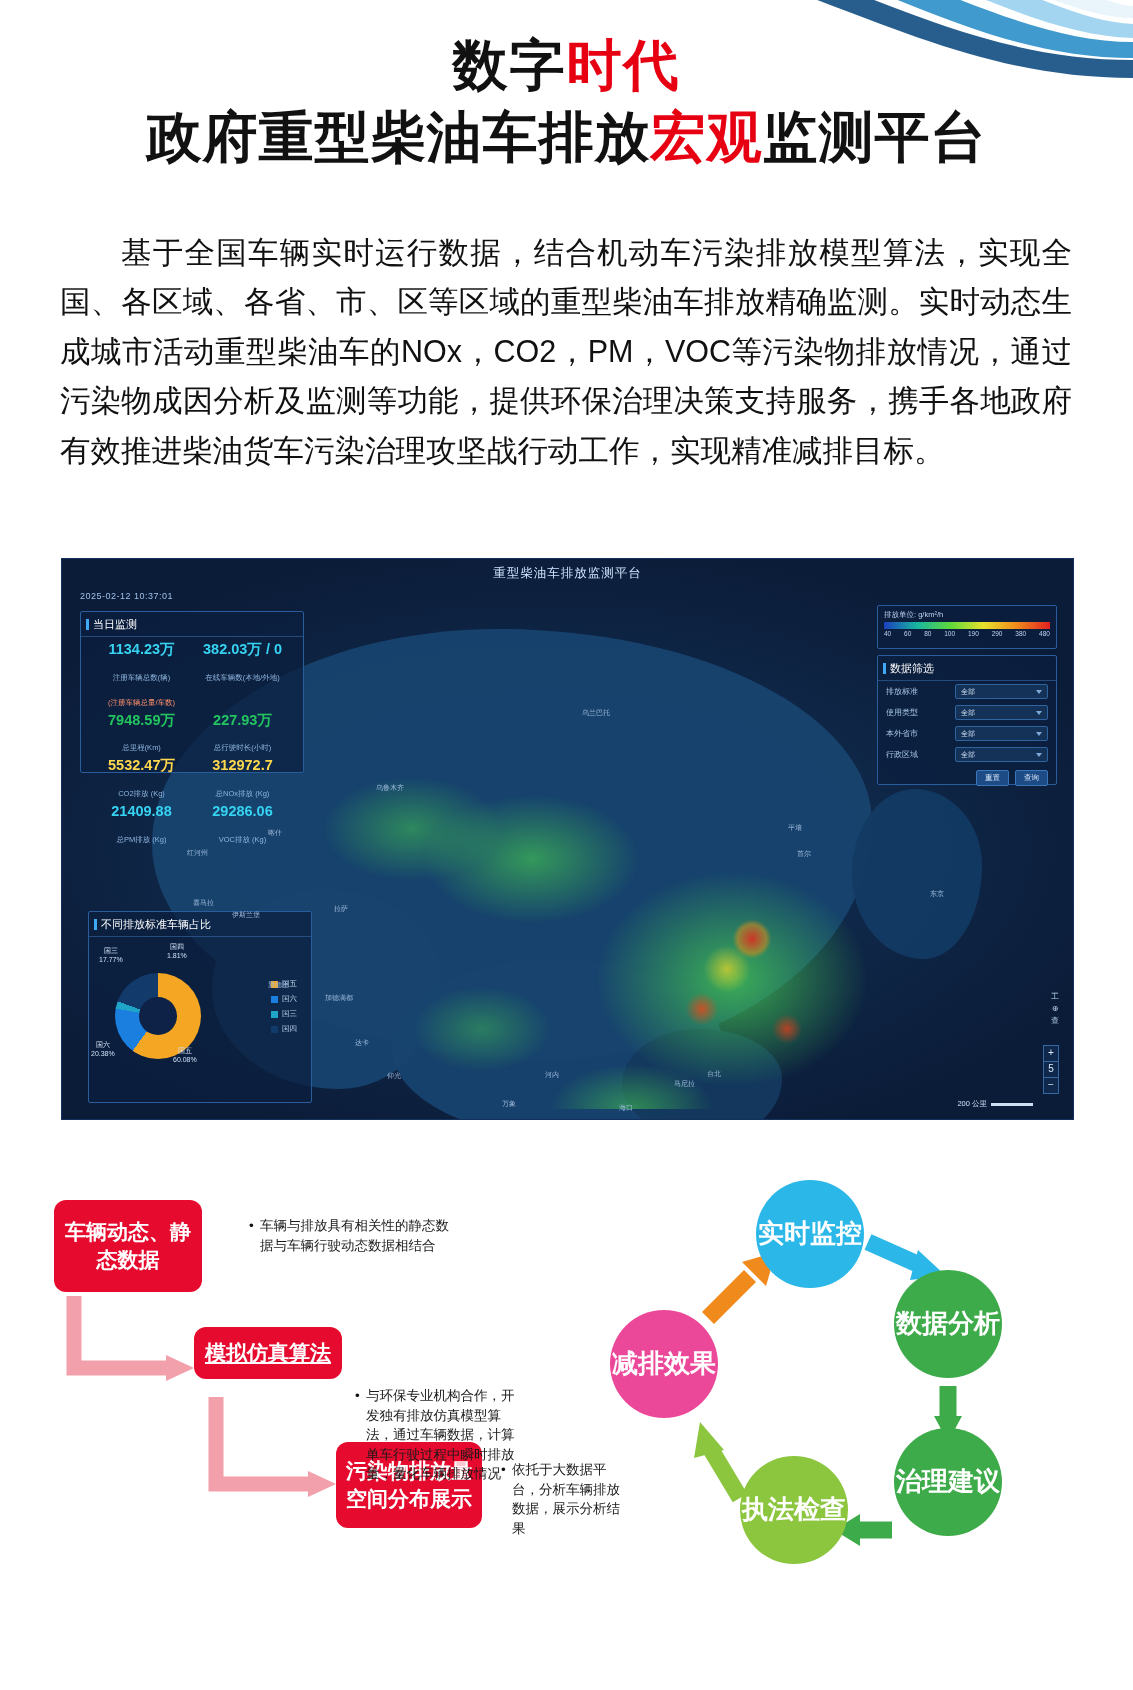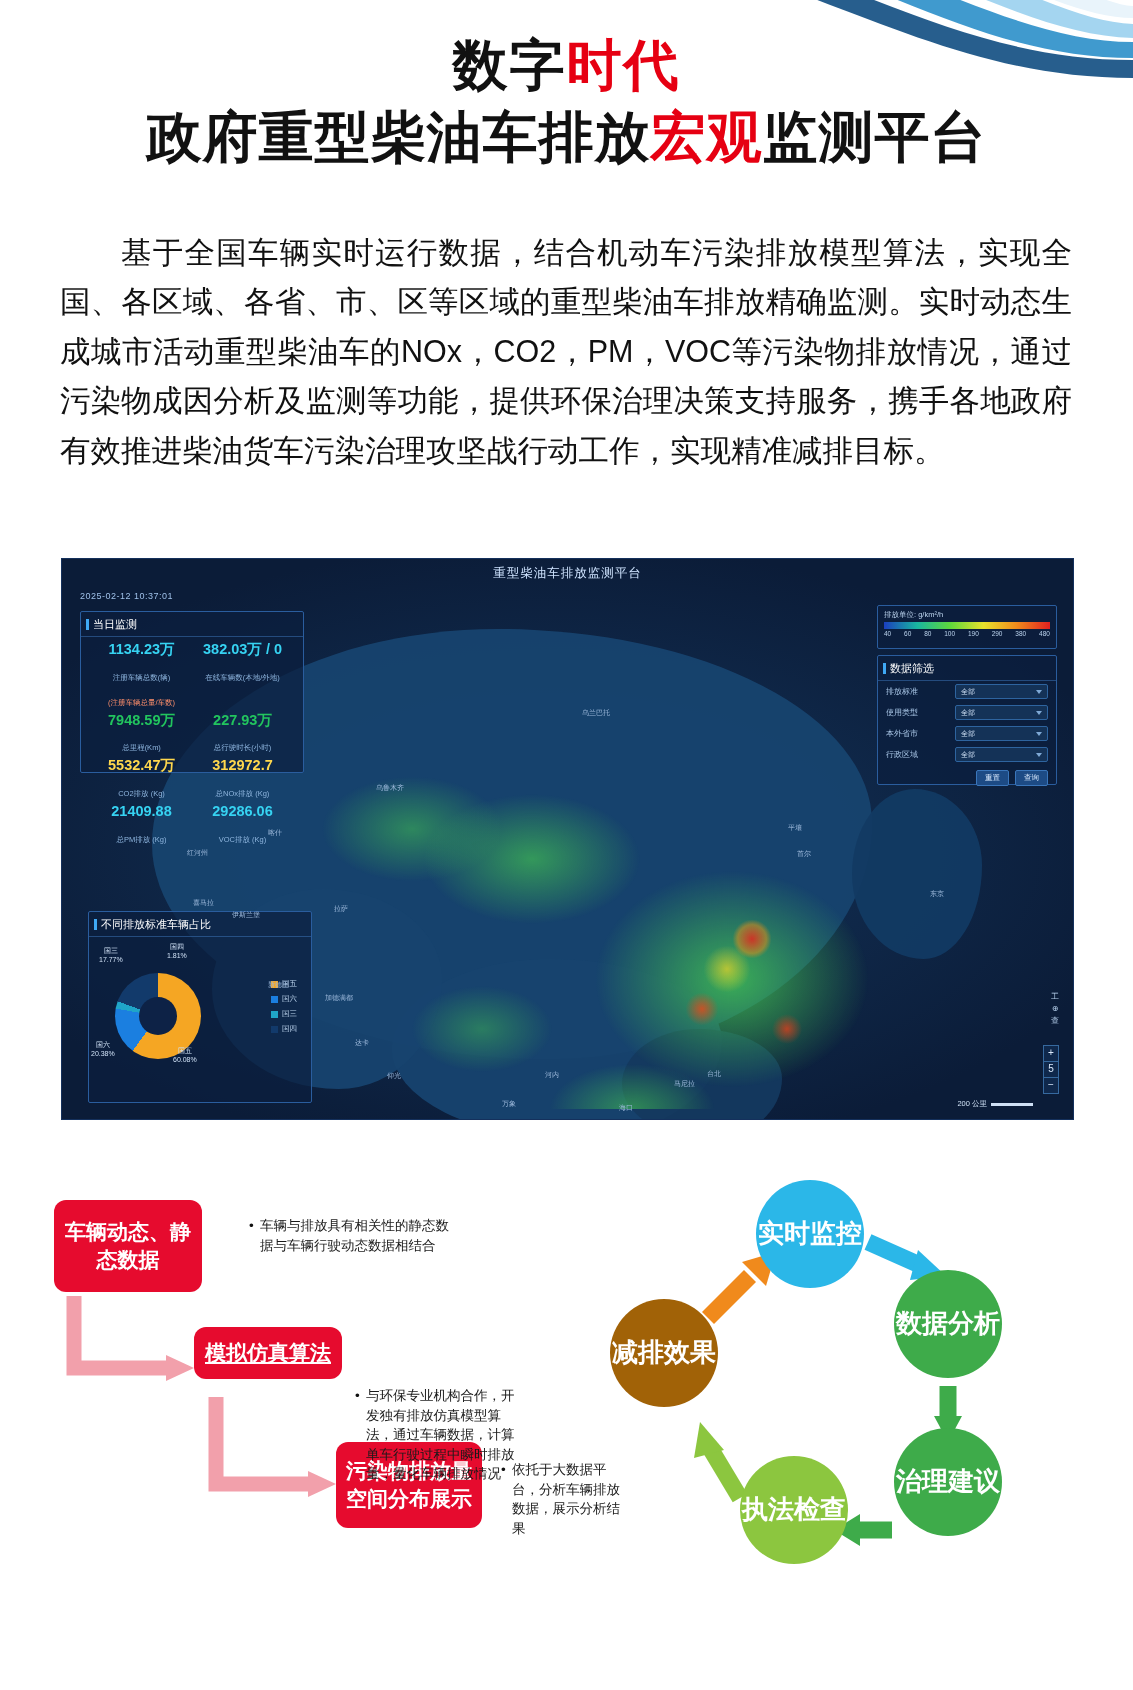--- a/index.html
+++ b/index.html
@@ -108,21 +108,21 @@
   
   .cycle{position:absolute;left:600px;top:1180px;width:500px;height:470px;}
   .cnode{
     position:absolute;border-radius:50%;display:flex;align-items:center;justify-content:center;
     color:#fff;font-size:26px;font-weight:bold;text-align:center;line-height:1.2;
   }
   .n-real{left:156px;top:0px;width:108px;height:108px;background:#2bb7e8;}
   .n-data{left:294px;top:90px;width:108px;height:108px;background:#3eab4a;}
   .n-sugg{left:294px;top:248px;width:108px;height:108px;background:#3eab4a;}
   .n-law{left:140px;top:276px;width:108px;height:108px;background:#8cc63f;}
-  .n-eff{left:10px;top:119px;width:108px;height:108px;background:#a16207;}
+  .n-eff{left:10px;top:130px;width:108px;height:108px;background:#ec4899;}
 </style>
 </head>
 <body>
 
 <div class="swoosh">
   <svg width="560" height="150" viewBox="0 0 560 150">
     <path d="M200,-40 C330,10 430,60 560,60 L560,78 C420,78 320,26 190,-20 Z" fill="#0f4c81" opacity="0.9"></path>
     <path d="M250,-55 C380,-5 470,42 560,42 L560,58 C450,58 360,14 240,-35 Z" fill="#2b8fc9" opacity="0.9"></path>
     <path d="M300,-70 C420,-25 500,22 560,24 L560,38 C480,36 400,-8 290,-50 Z" fill="#9fd3ef" opacity="0.95"></path>
     <path d="M350,-85 C450,-45 520,4 560,6 L560,18 C505,18 430,-22 340,-62 Z" fill="#e9f4fb"></path>

